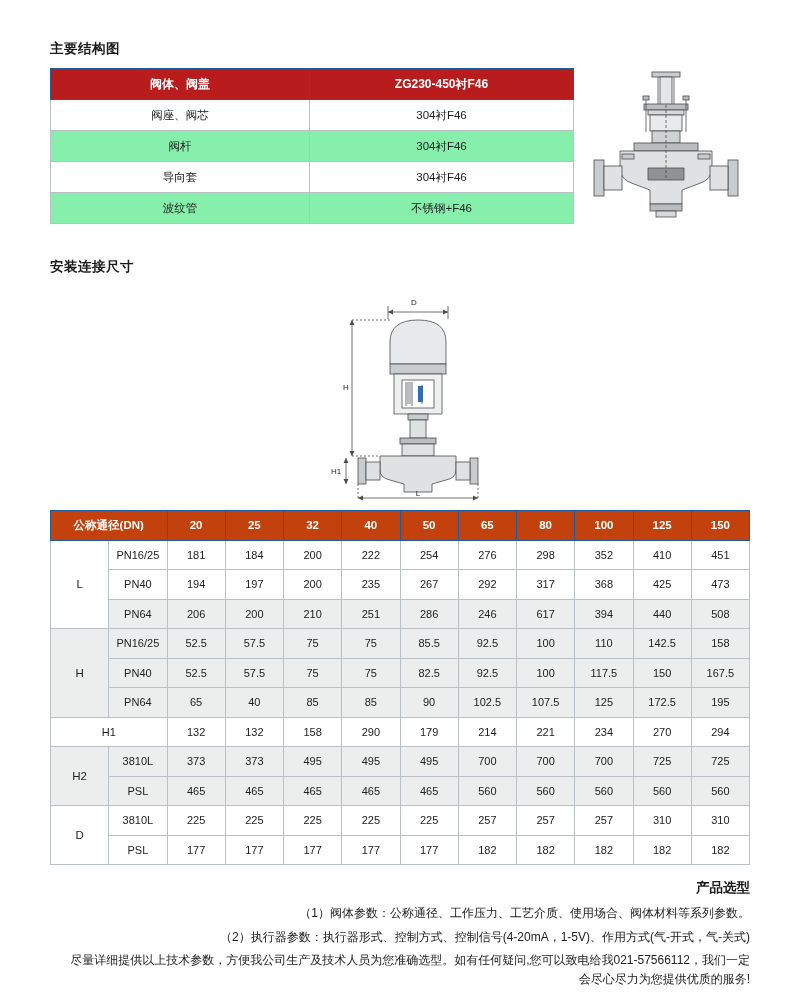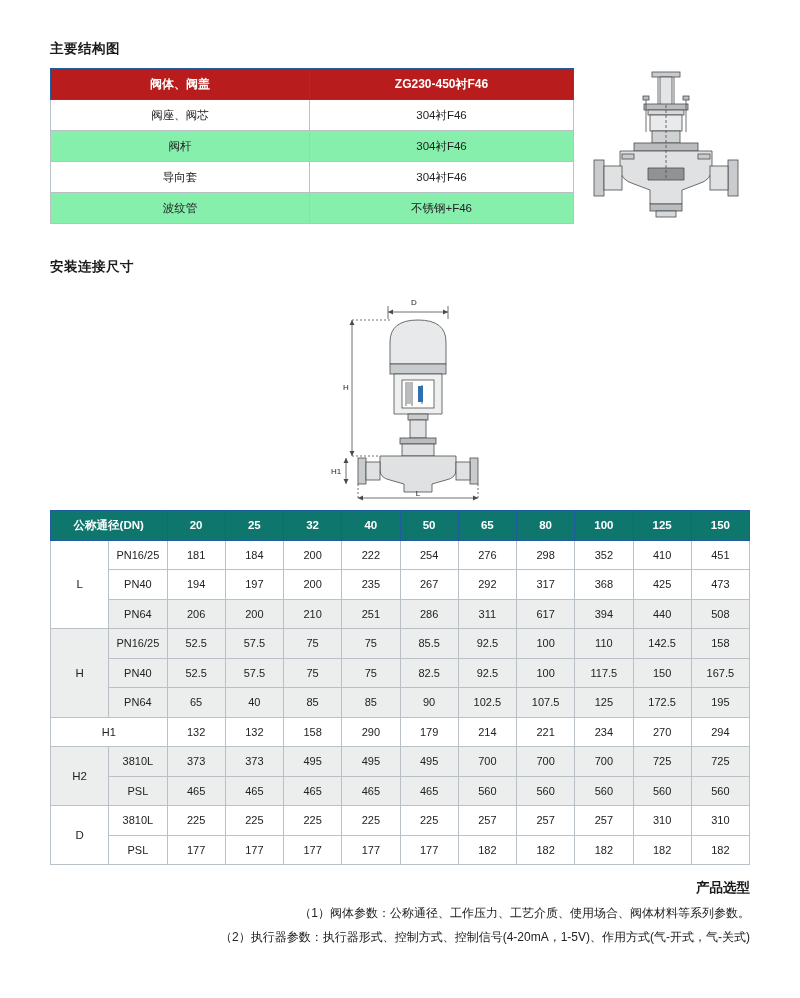--- a/index.html
+++ b/index.html
@@ -90,21 +90,21 @@
   table.dims td, table.dims th {
     border: 1px solid #b9c0c6;
     font-size: 11px;
     text-align: center;
     height: 28.5px;
     padding: 0 2px;
     color: #222;
     font-weight: normal;
   }
   table.dims tr.head th {
-    background: #0f766e;
+    background: #c2410c;
     color: #fff;
     font-weight: bold;
     border: 1px solid #1f5c9e;
     font-size: 11.5px;
   }
   table.dims td.rowgroup {
     width: 34px;
     font-weight: normal;
     font-size: 11.5px;
   }
@@ -321,21 +321,21 @@
         <td>425</td>
         <td>473</td>
       </tr>
       <tr class="shade">
         <td class="rowlabel">PN64</td>
         <td>206</td>
         <td>200</td>
         <td>210</td>
         <td>251</td>
         <td>286</td>
-        <td>311</td>
+        <td>246</td>
         <td>617</td>
         <td>394</td>
         <td>440</td>
         <td>508</td>
       </tr>
 
       <tr class="shade">
         <td class="rowgroup gray-grp" rowspan="3">H</td>
         <td class="rowlabel">PN16/25</td>
         <td>52.5</td>
@@ -445,15 +445,16 @@
         <td>182</td>
         <td>182</td>
       </tr>
     </tbody>
   </table>
 
   <div class="footer">
     <h3>产品选型</h3>
     <p class="indent">（1）阀体参数：公称通径、工作压力、工艺介质、使用场合、阀体材料等系列参数。</p>
     <p class="indent">（2）执行器参数：执行器形式、控制方式、控制信号(4-20mA，1-5V)、作用方式(气-开式，气-关式)</p>
+    <p class="para">尽量详细提供以上技术参数，方便我公司生产及技术人员为您准确选型。如有任何疑问,您可以致电给我021-57566112，我们一定会尽心尽力为您提供优质的服务!</p>
   </div>
 
 </div>
 
 </body></html>

